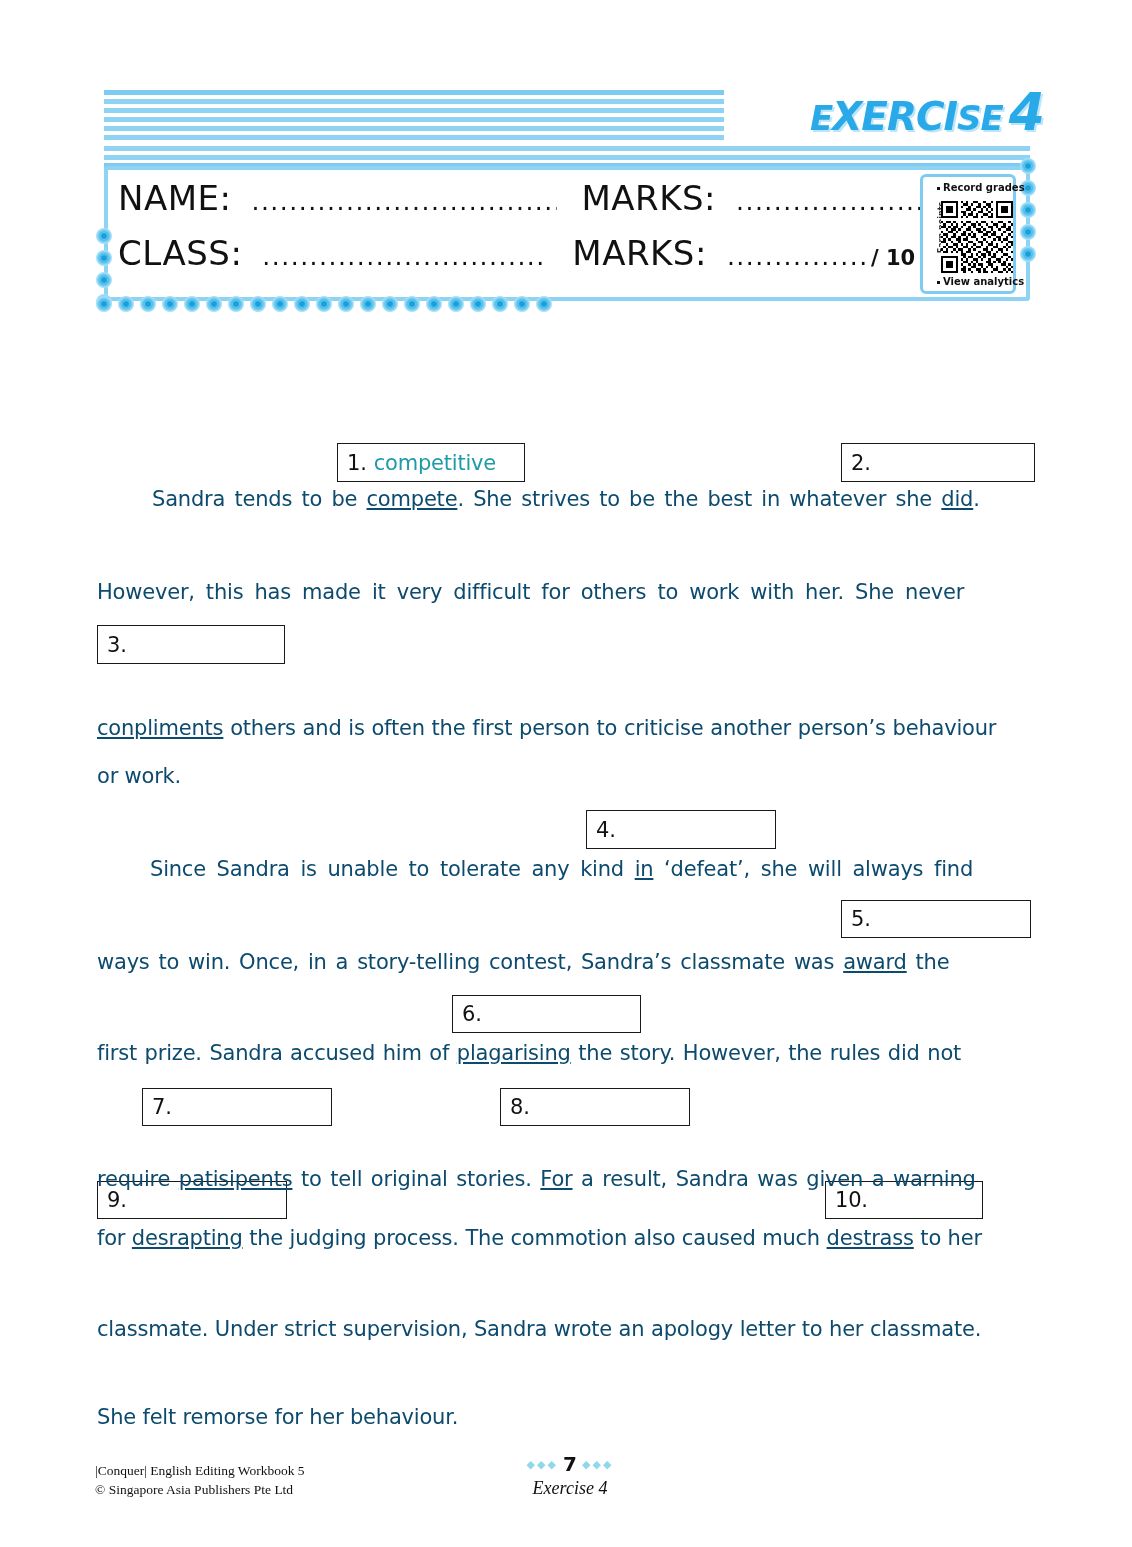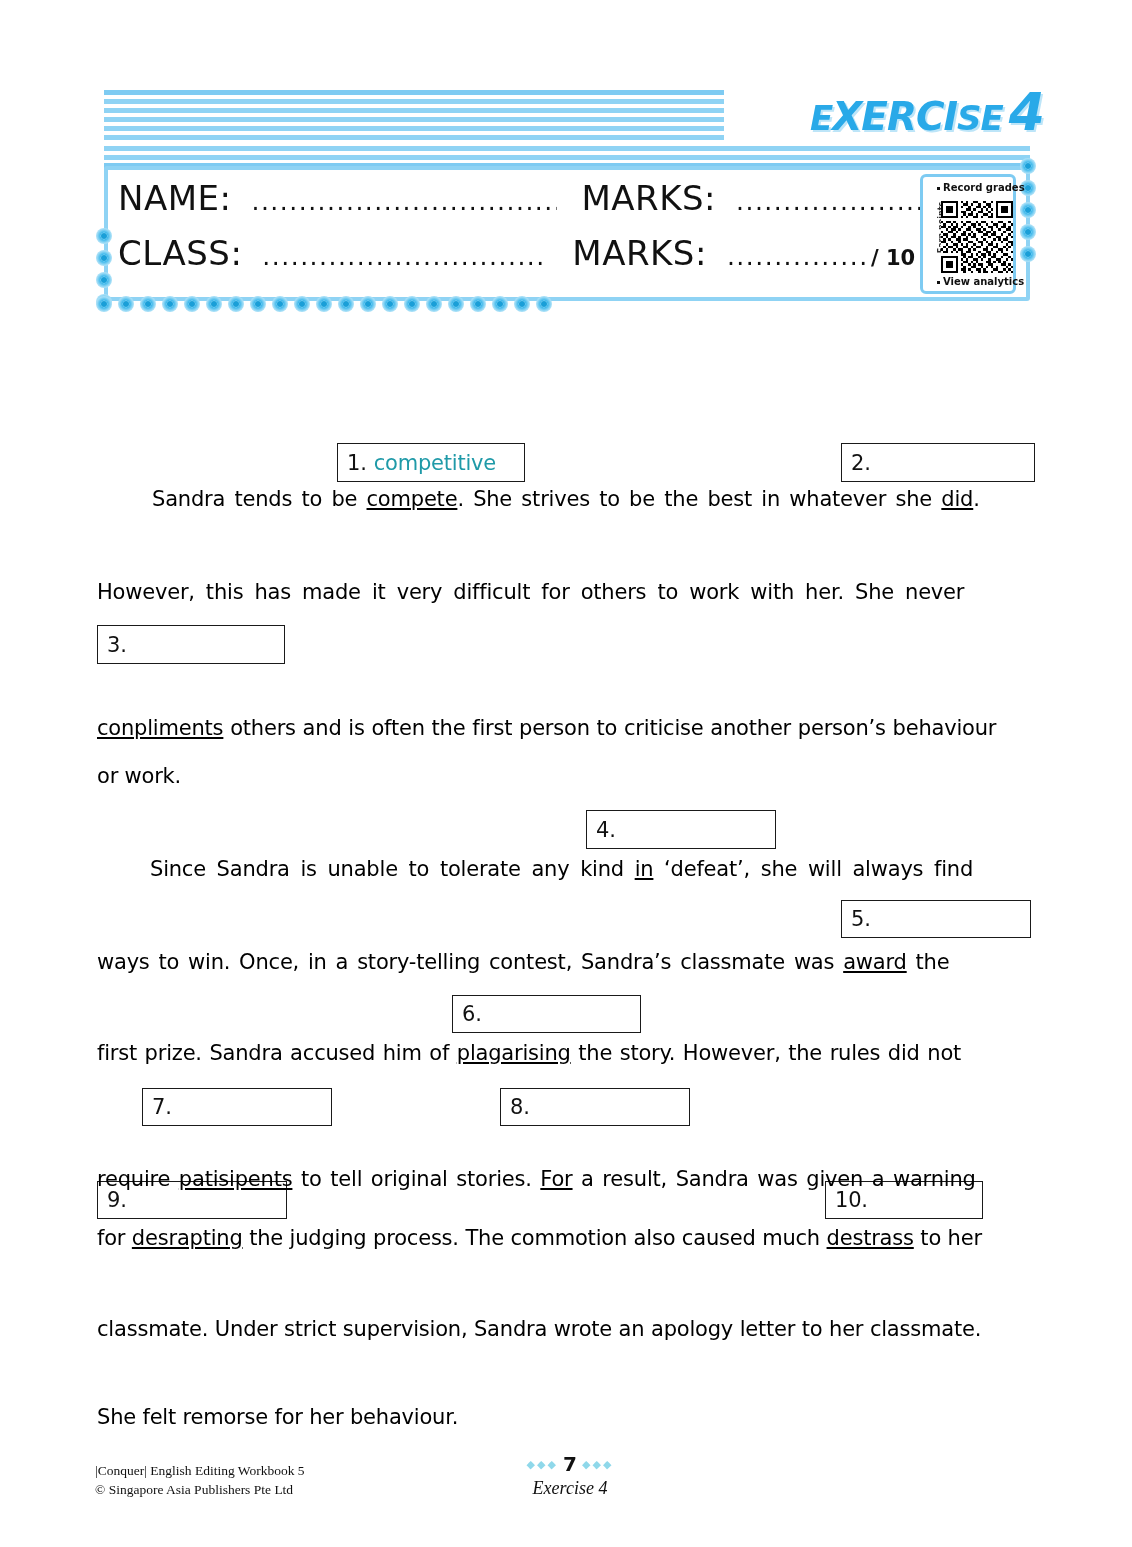--- a/index.html
+++ b/index.html
@@ -212,21 +212,21 @@
     line-height: 30px;
     color: #0d6170;
     letter-spacing: -0.1px;
   }
 
   
   .line {
     position: absolute;
     font-family: "DejaVu Sans", sans-serif;
     font-size: 21px;
-    color: #000000;
+    color: #0c4a6e;
     white-space: nowrap;
     letter-spacing: -0.2px;
   }
   .u { text-decoration: underline; text-underline-offset: 2px; }
 
   
   .abox {
     position: absolute;
     border: 1.6px solid #1a1a1a;
     background: #fff;

